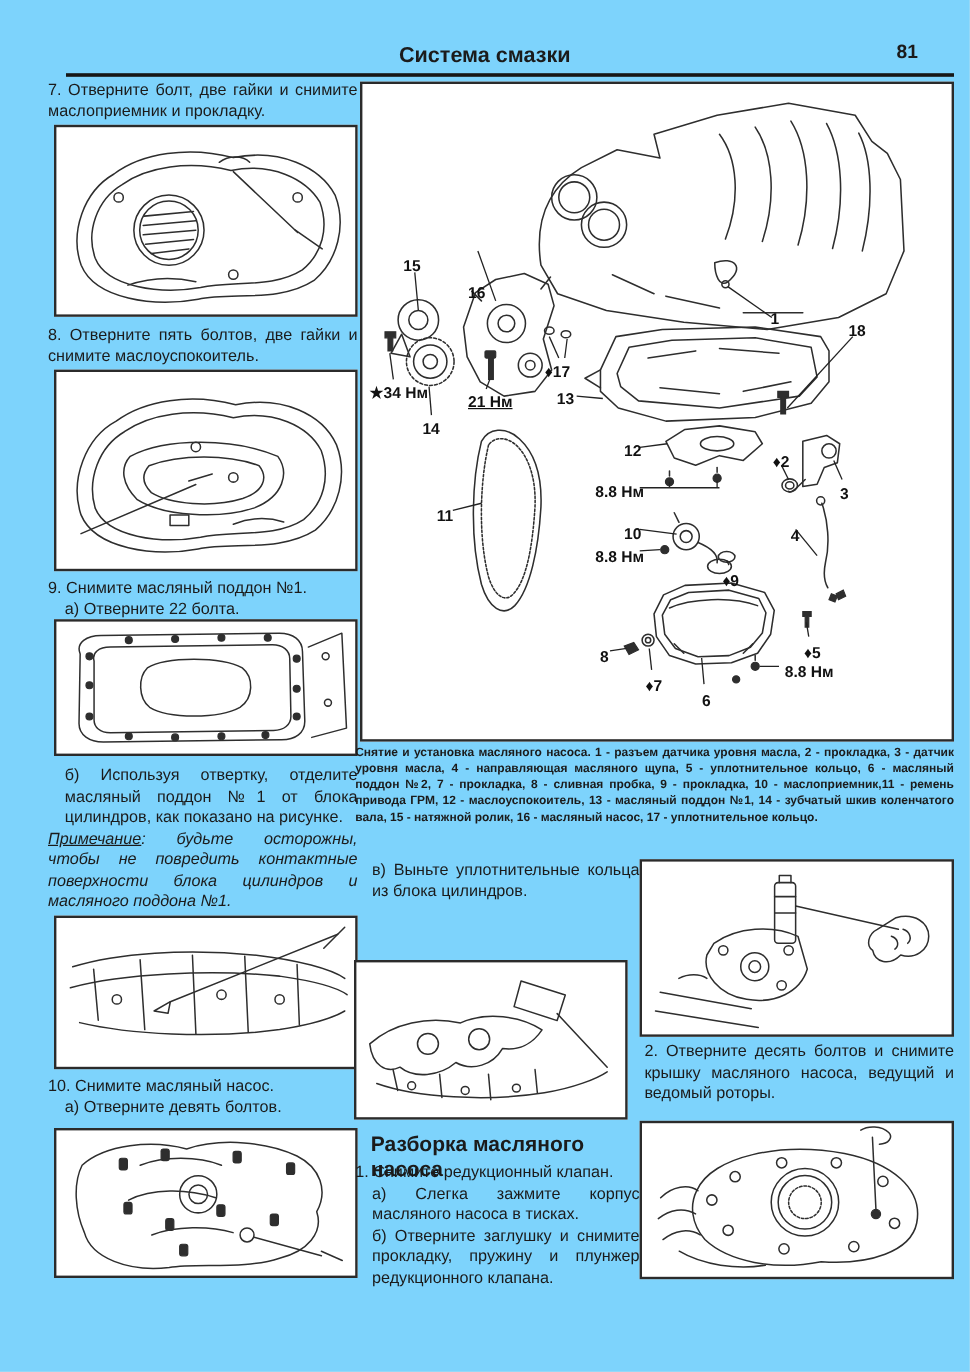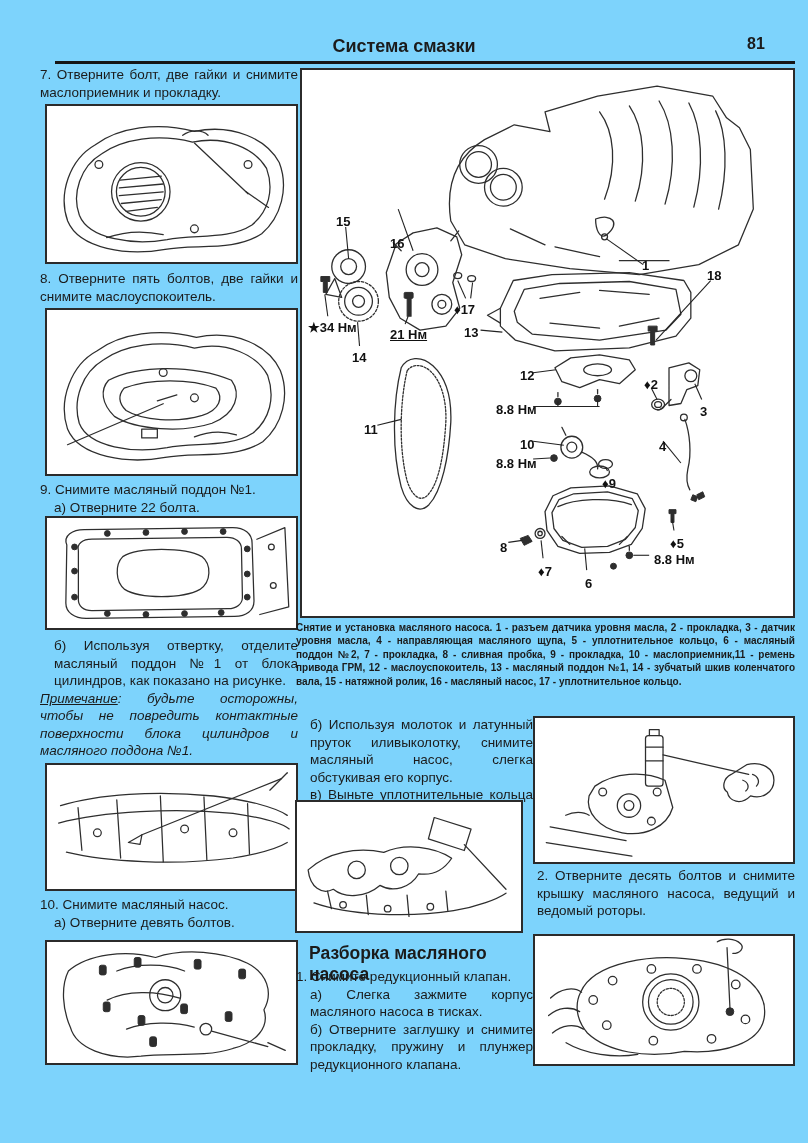--- a/index.html
+++ b/index.html
@@ -285,21 +285,20 @@
     <span class="dlabel" style="left:352px; top:482px;">8.8 Нм</span>
     <span class="dlabel" style="left:300px; top:406px;">♦9</span>
     <span class="dlabel" style="left:198px; top:470px;">8</span>
     <span class="dlabel" style="left:236px; top:494px;">♦7</span>
     <span class="dlabel" style="left:283px; top:506px;">6</span>
   </div>
 
   <div class="abs caption" style="left:296px; top:621px; width:499px;">Снятие и установка масляного насоса. 1 - разъем датчика уровня масла, 2 - прокладка, 3 - датчик уровня масла, 4 - направляющая масляного щупа, 5 - уплотнительное кольцо, 6 - масляный поддон №2, 7 - прокладка, 8 - сливная пробка, 9 - прокладка, 10 - маслоприемник,11 - ремень привода ГРМ, 12 - маслоуспокоитель, 13 - масляный поддон №1, 14 - зубчатый шкив коленчатого вала, 15 - натяжной ролик, 16 - масляный насос, 17 - уплотнительное кольцо.</div>
 
   <div class="abs txt" style="left:296px; top:716px; width:237px;">
-    <div class="ind">б) Используя молоток и латунный пруток иливыколотку, снимите масляный насос, слегка обстукивая его корпус.</div>
     <div class="ind">в) Выньте уплотнительные кольца из блока цилиндров.</div>
   </div>
 
   <div class="figbox" style="left:295px; top:800px; width:228px; height:133px;">
     <svg viewBox="0 0 228 133">
       <path class="sk" d="M140,16 L178,28 L171,50 L134,38 Z"></path>
       <path class="sk" d="M171,44 L214,90" stroke-width="5"></path>
       <path class="sk" d="M10,70 C30,52 60,46 88,52 C110,42 140,46 158,58 C150,70 138,76 124,74 C116,88 98,94 84,86 C70,98 48,100 36,90 C24,96 12,88 10,70 Z"></path>
       <circle class="sk" cx="60" cy="70" r="9"></circle>
         <circle class="sk" cx="104" cy="66" r="9"></circle>

